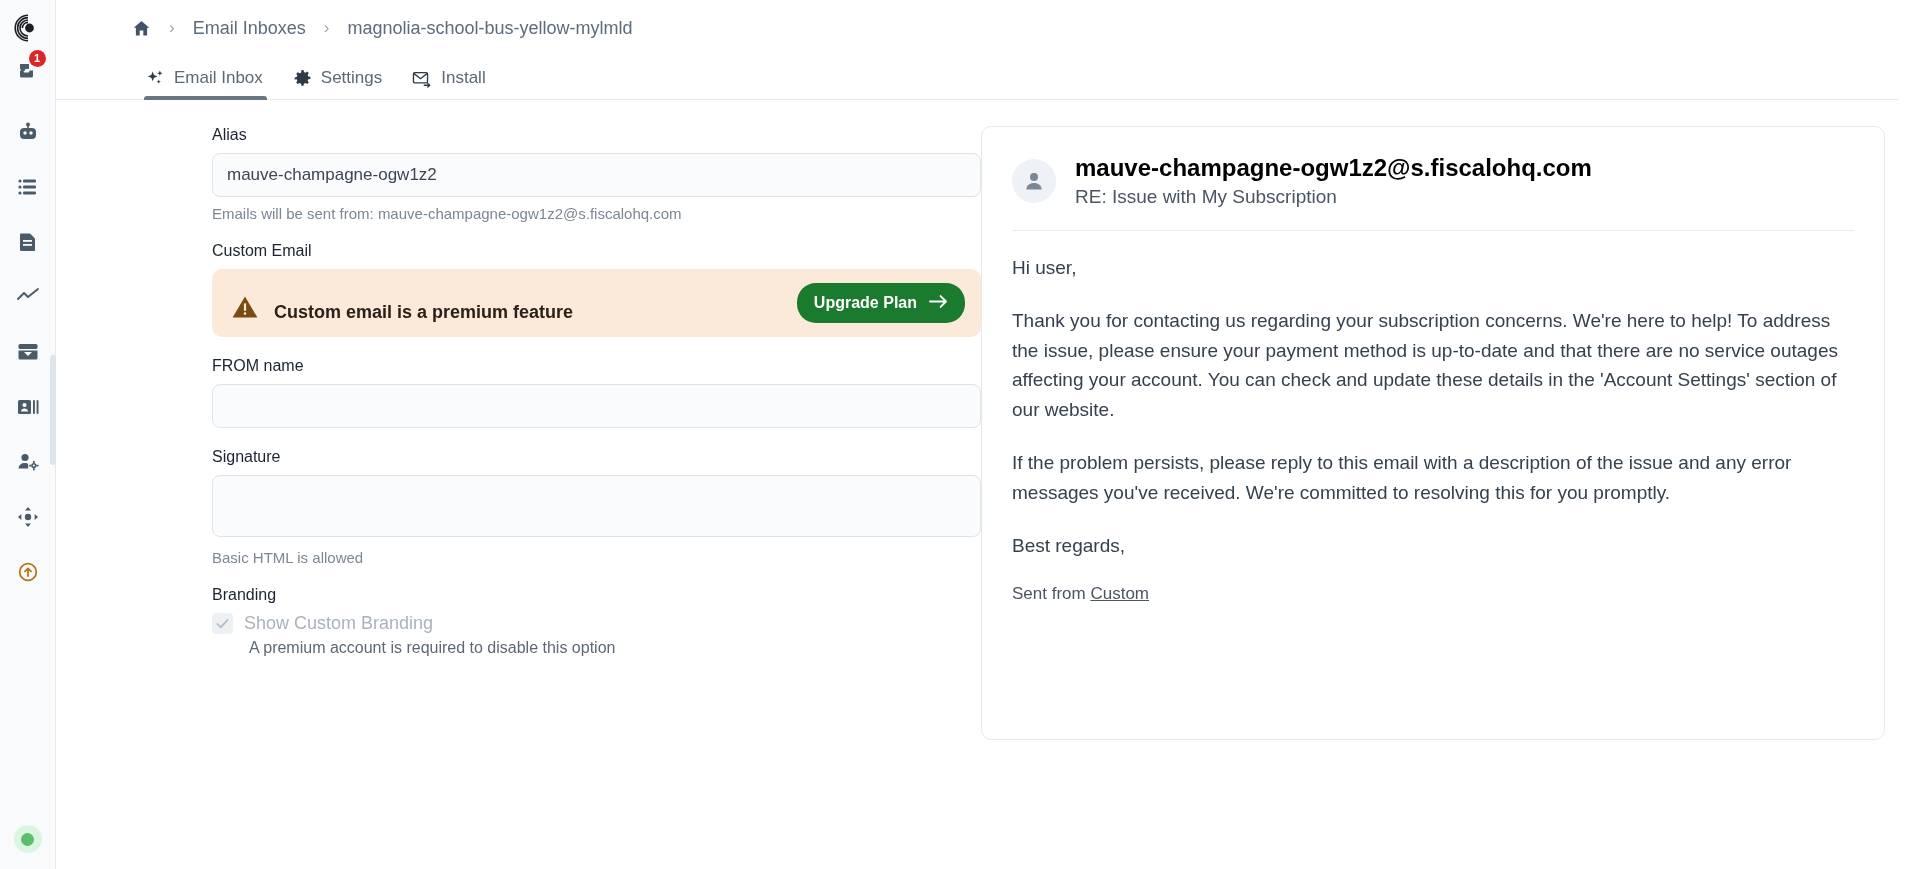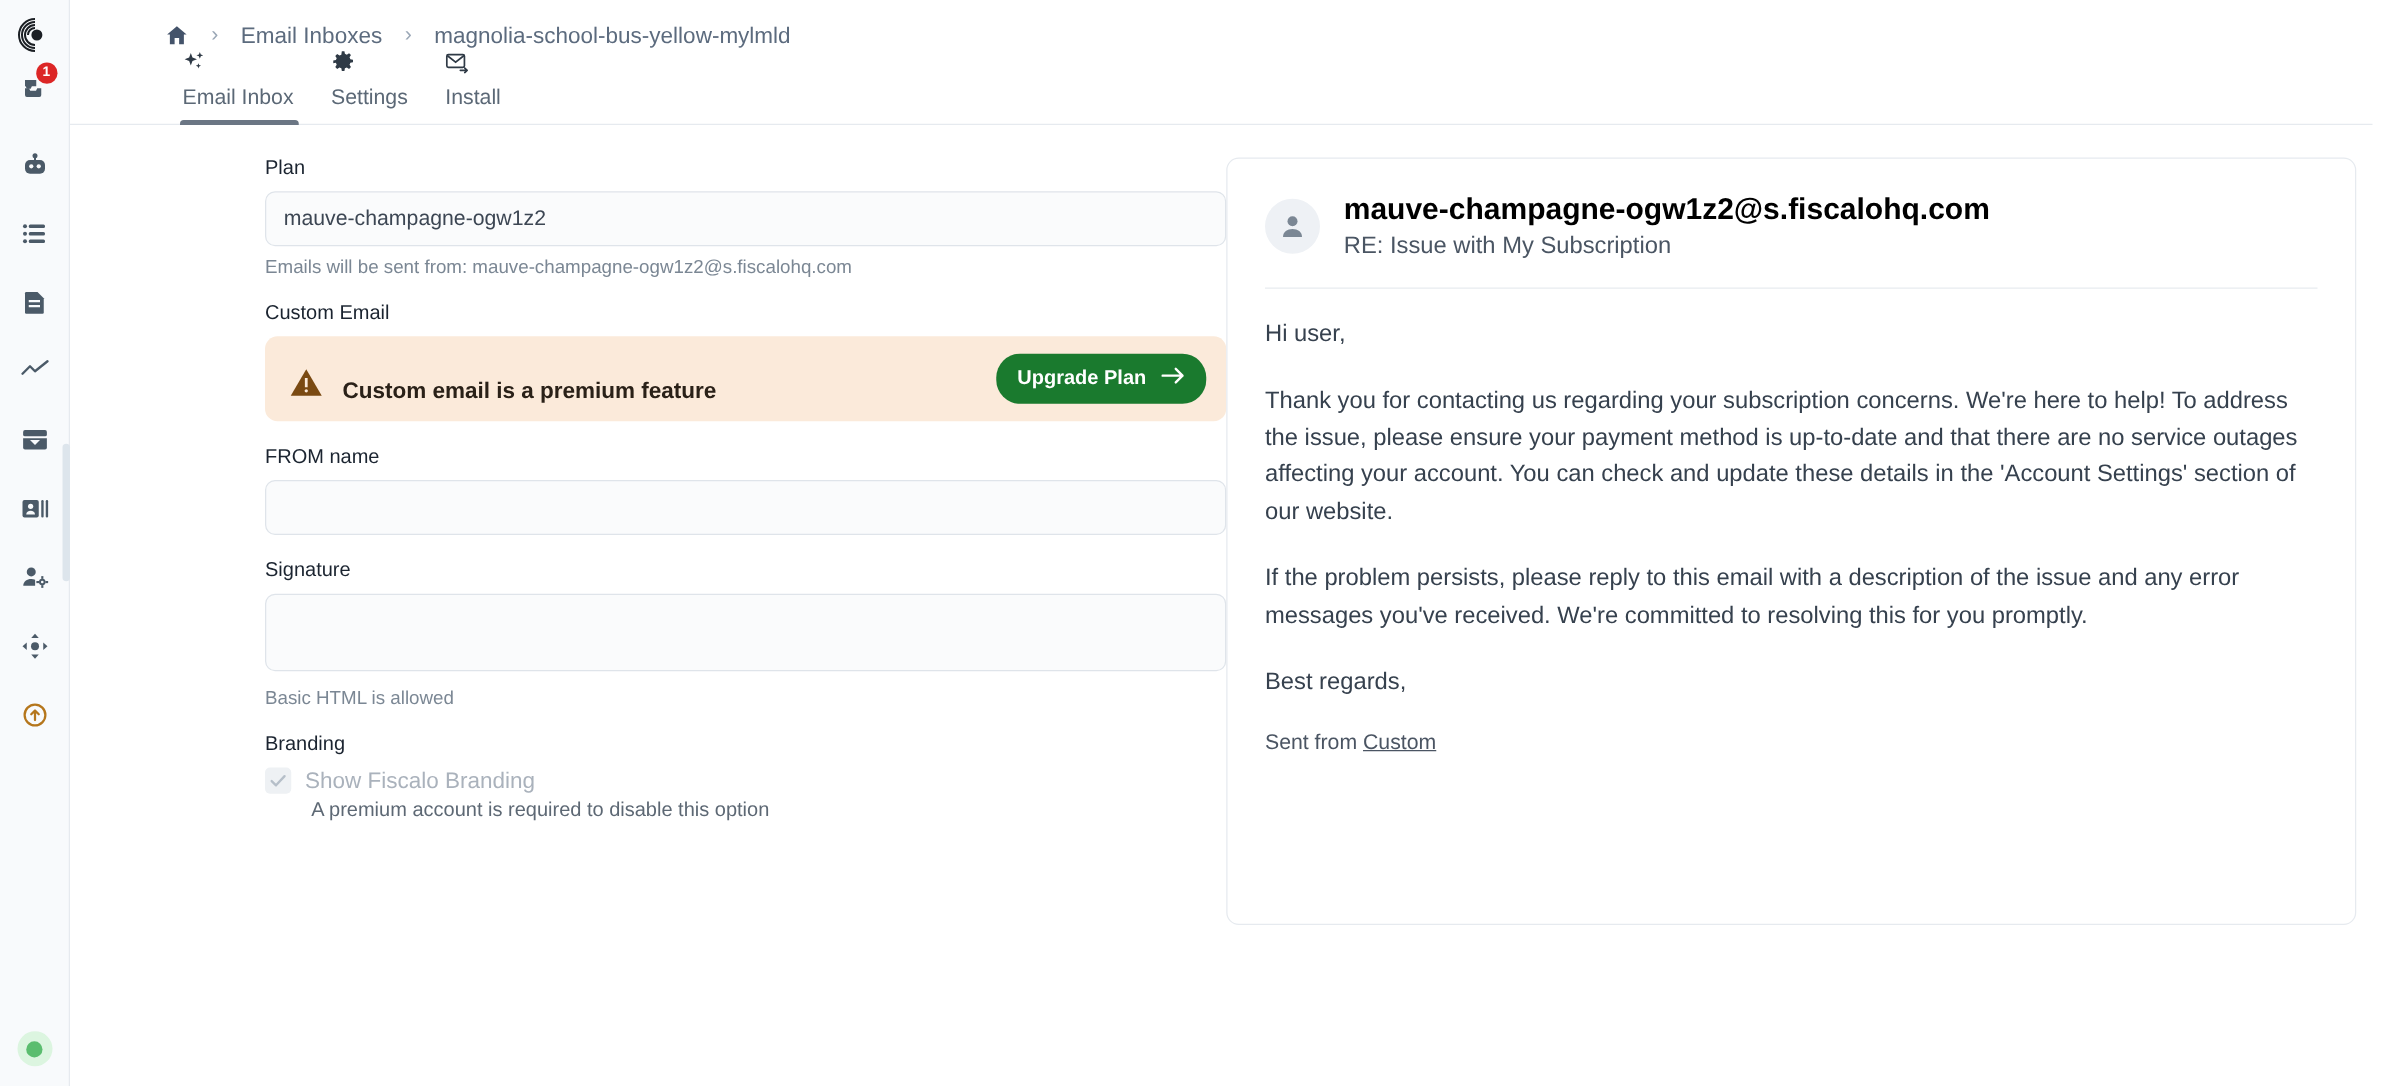--- a/index.html
+++ b/index.html
@@ -65,23 +65,23 @@
   .bc-link { color: #5c6b7e; cursor: pointer; }
   .bc-current { color: #5c6b7e; }
 
   .tabs {
     display: flex; align-items: flex-end; gap: 0;
     padding-left: 76px; height: 44px;
     border-bottom: 1px solid #e6eaef;
     margin-right: 22px;
   }
   .tab {
-    display: flex; align-items: flex-start; gap: 9px;
+    display: flex; align-items: center; gap: 9px;
     padding: 0 16px 11px 14px; font-size: 17px; color: #5b6876;
-    cursor: pointer; position: relative; flex-direction: column;
+    cursor: pointer; position: relative;
   }
   .tab.active { color: #5b6876; }
   .tab.active::after {
     content: ""; position: absolute; left: 12px; right: 12px; bottom: -1px;
     height: 4px; border-radius: 3px 3px 0 0; background: #6b7684;
   }
   .tab svg { display: block; color: #3d4854; }
 
   .content {
     display: flex; gap: 0; padding: 26px 0 0 0;
@@ -315,21 +315,21 @@
         </span>
         <span>Install</span>
       </div>
     </div>
 
     <div class="content">
 
       <div class="col-left">
 
         <div class="block">
-          <label class="field-label">Plan</label>
+          <label class="field-label">Alias</label>
           <input class="input" type="text" value="mauve-champagne-ogw1z2" style="">
           <span class="hint">Emails will be sent from: mauve-champagne-ogw1z2@s.fiscalohq.com</span>
         </div>
 
         <div class="block">
           <label class="field-label">Custom Email</label>
           <div class="premium-banner">
             <span class="pb-icon">
               <svg width="26" height="24" viewBox="0 0 26 24" fill="#7a4a12">
                 <path d="M13 1.4 25.4 22.6H.6z"></path>
@@ -361,21 +361,21 @@
         </div>
 
         <div class="block">
           <label class="field-label">Branding</label>
           <div class="branding-row">
             <span class="chk">
               <svg width="15" height="15" viewBox="0 0 16 16" fill="none" stroke="#b6bfc9" stroke-width="2" stroke-linecap="round" stroke-linejoin="round">
                 <path d="M2.5 8.4 6.2 12 13.5 4.2"></path>
               </svg>
             </span>
-            <span class="branding-label">Show Fiscalo Branding</span>
+            <span class="branding-label">Show Custom Branding</span>
           </div>
           <div class="branding-sub">A premium account is required to disable this option</div>
         </div>
 
       </div>
 
       <div class="col-right">
         <div class="preview">
           <div class="pv-head">
             <span class="avatar">

